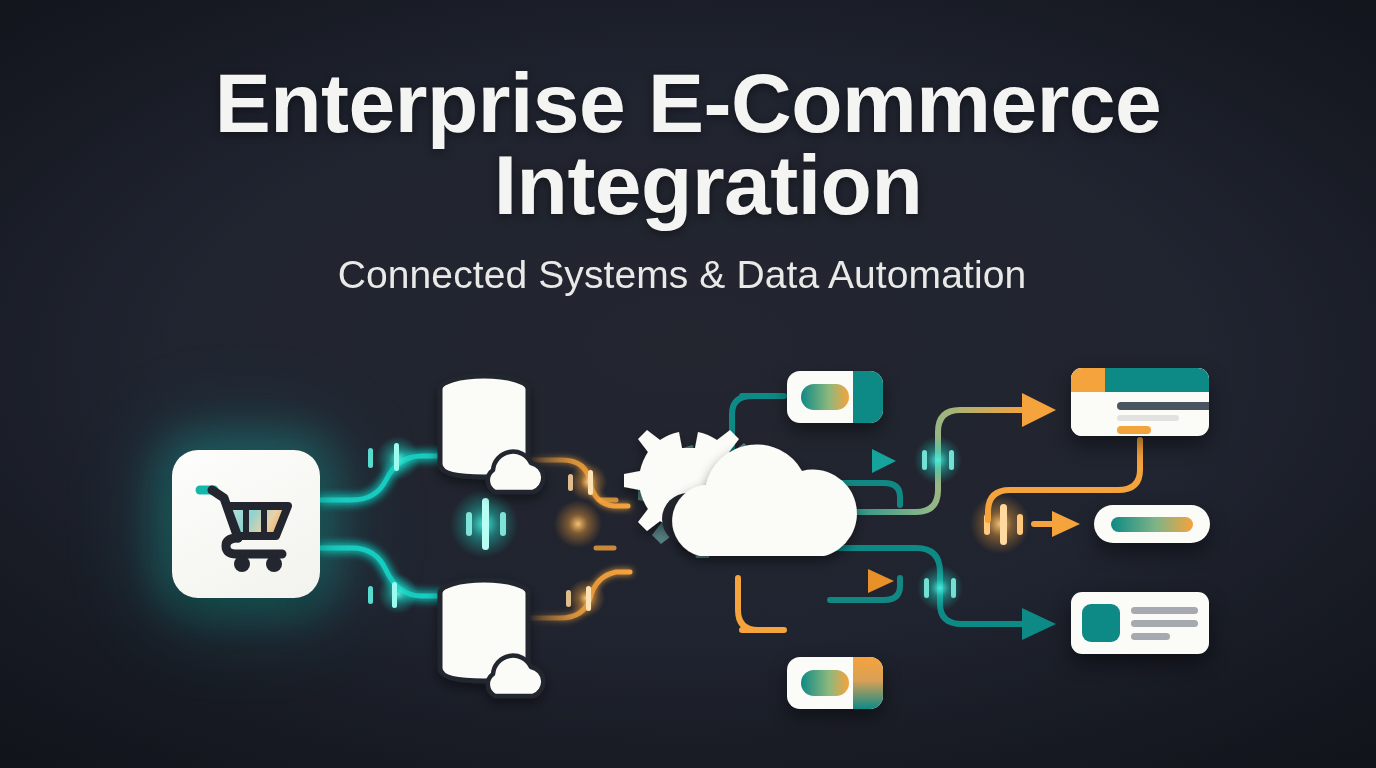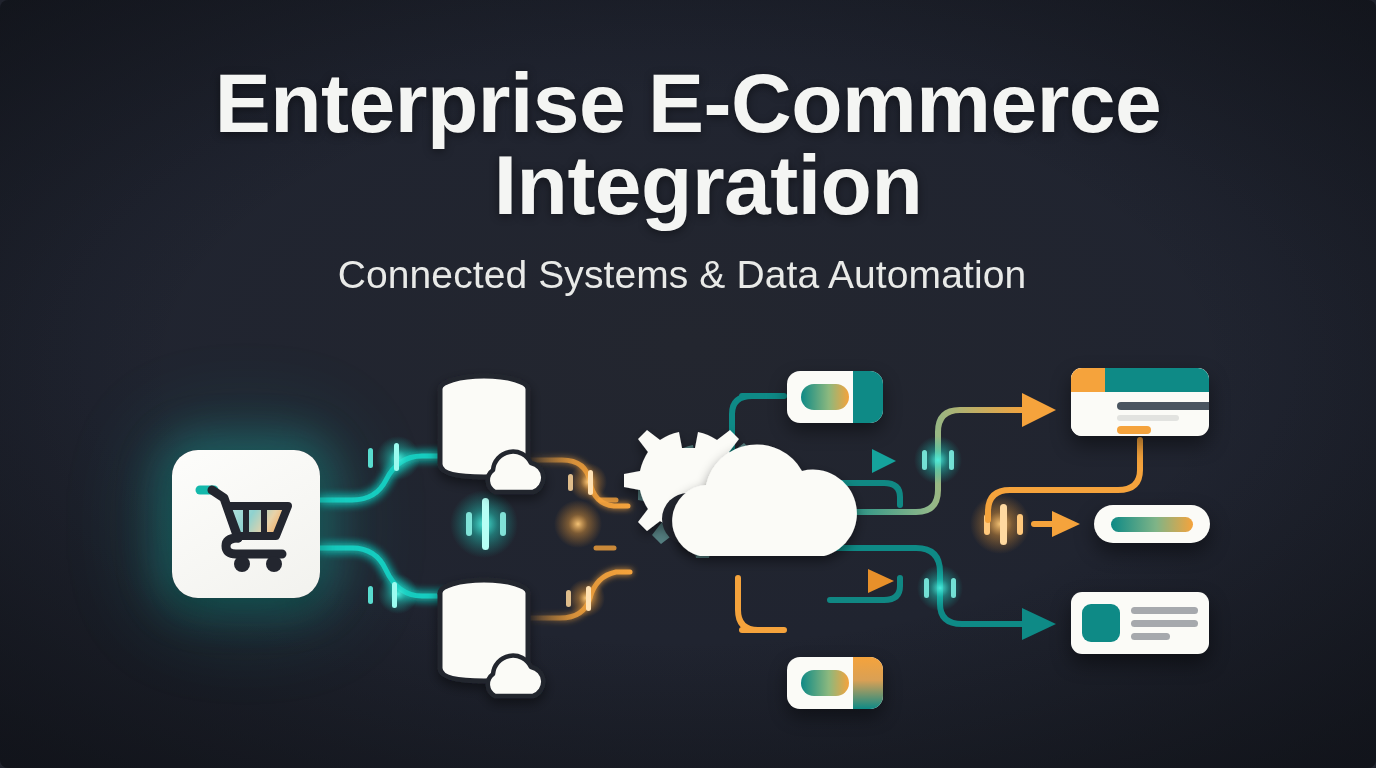--- a/index.html
+++ b/index.html
@@ -9,21 +9,20 @@
     background: #20232d;
   }
   .stage {
     position: relative;
     width: 1376px;
     height: 768px;
     overflow: hidden;
     background:
       radial-gradient(ellipse 80% 70% at 50% 45%, #23262f 0%, #202430 55%, #1b1e26 100%);
     font-family: "Liberation Sans", sans-serif;
-    border-radius: 8px;
   }
   .stage::after {
     content: "";
     position: absolute;
     inset: 0;
     pointer-events: none;
     background: radial-gradient(ellipse 72% 68% at 50% 48%, rgba(0,0,0,0) 52%, rgba(10,12,18,0.55) 100%);
   }
 
   

